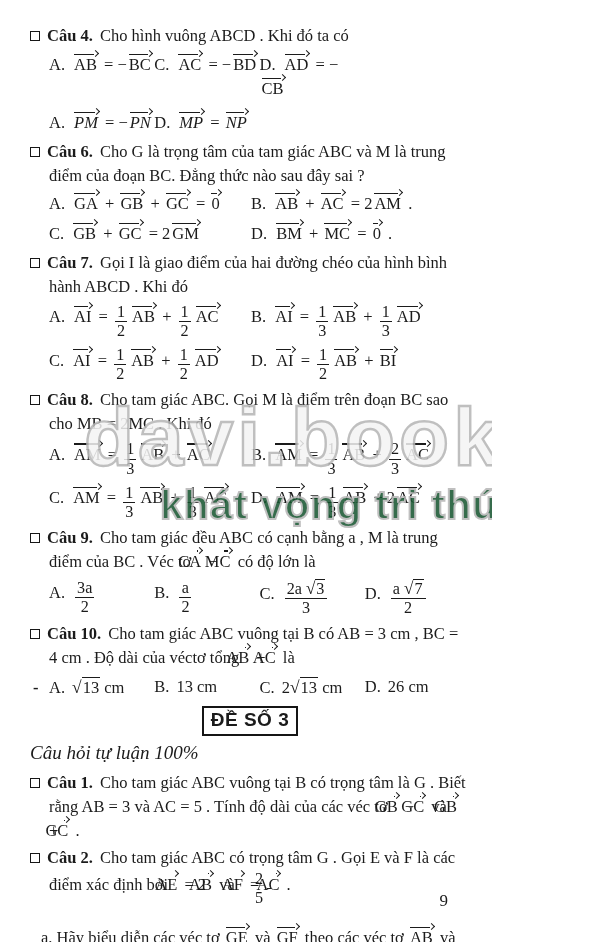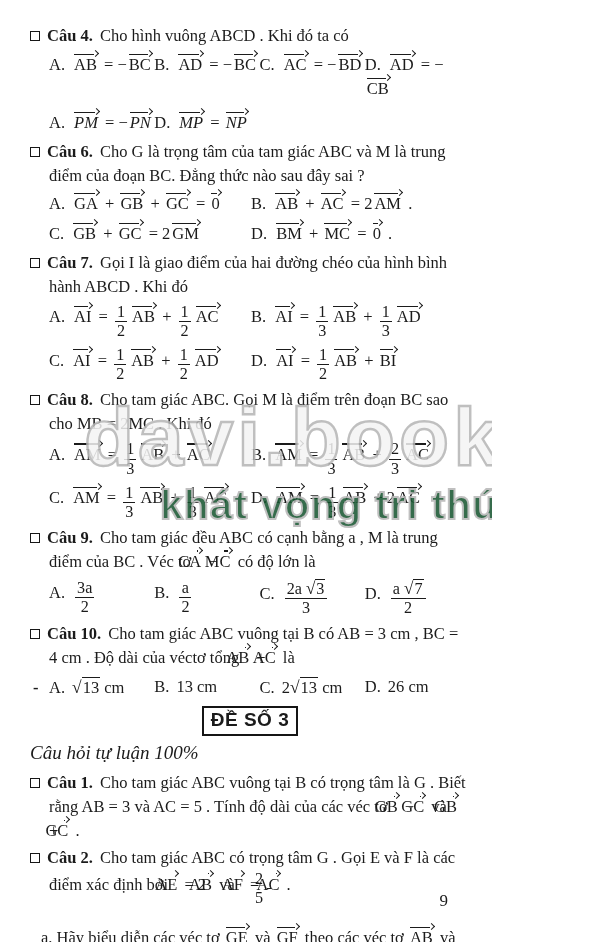--- a/index.html
+++ b/index.html
@@ -72,23 +72,20 @@
   <div class="question">
     <div class="q-head">
       <span class="bullet"></span><span class="q-label">Câu 4.</span>
       <span class="q-text">Cho hình vuông ABCD . Khi đó ta có</span>
     </div>
     <div class="options row">
   <div class="option">
     <span class="opt-key">A.</span><span class="opt-formula"><span class="vec">AB</span> = −<span class="vec">BC</span></span>
   </div>
 
-  <div class="option">
-    <span class="opt-key">B.</span><span class="opt-formula"><span class="vec">AD</span> = −<span class="vec">BC</span></span>
-  </div>
 
   <div class="option">
     <span class="opt-key">C.</span><span class="opt-formula"><span class="vec">AC</span> = −<span class="vec">BD</span></span>
   </div>
 
   <div class="option">
     <span class="opt-key">D.</span><span class="opt-formula"><span class="vec">AD</span> = −<span class="vec">CB</span></span>
   </div>
 </div>
   </div>

